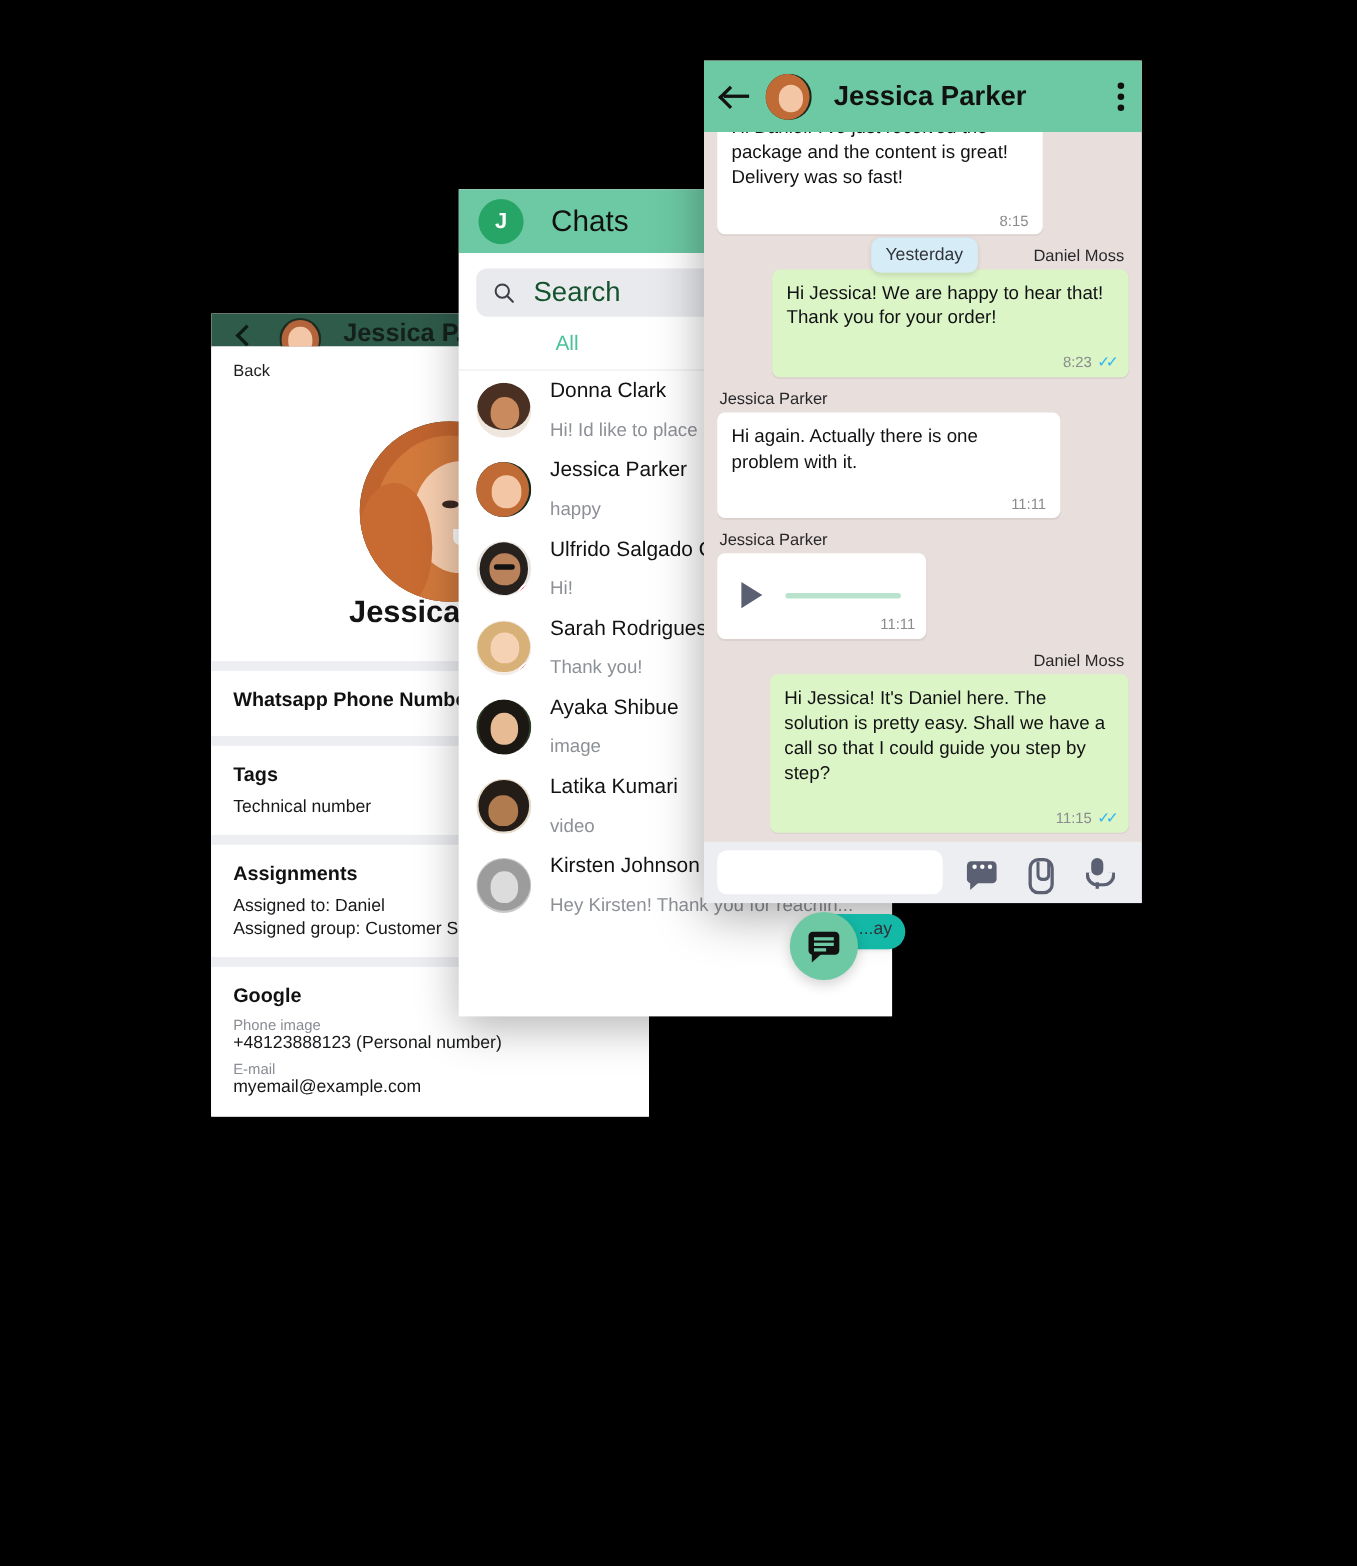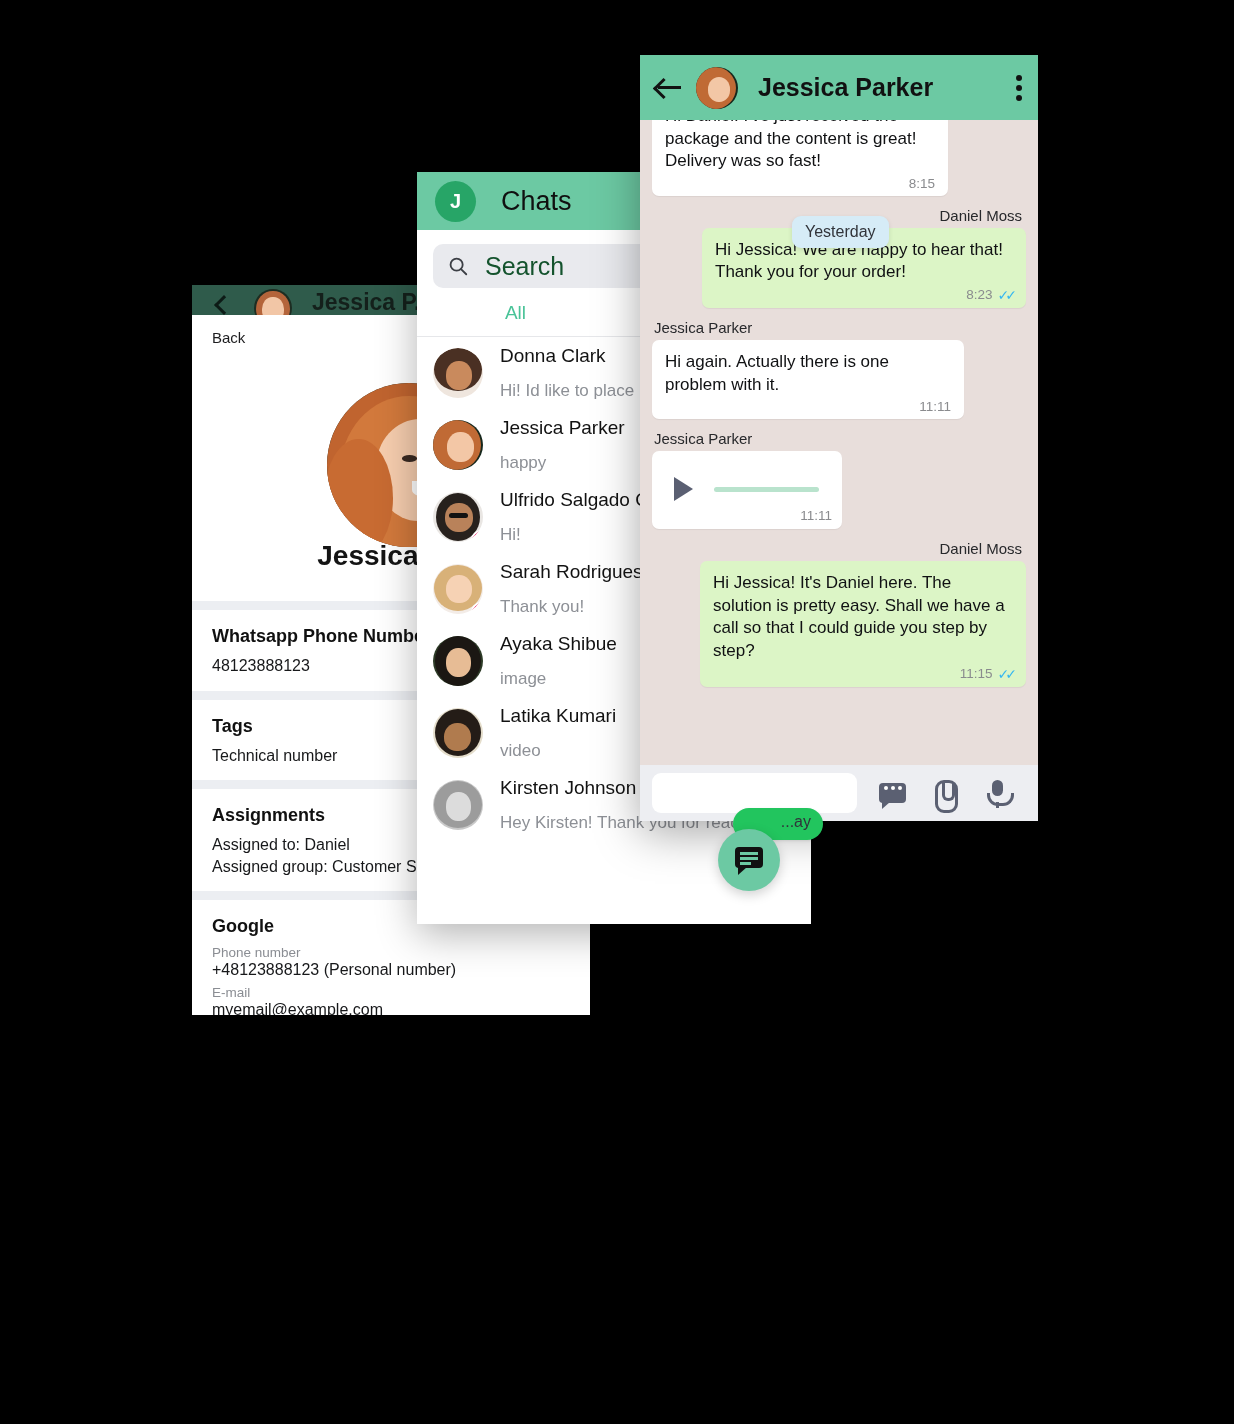--- a/index.html
+++ b/index.html
@@ -75,22 +75,22 @@
   .ch-kebab i:nth-child(1){top:0}.ch-kebab i:nth-child(2){top:10px}.ch-kebab i:nth-child(3){top:20px}
 
   .ch-body{position:relative;height:645px;background:#e8dedb;overflow:hidden;padding:0 12px;}
   .msg-sender{font-size:15px;color:#27282b;margin:11px 2px 4px 2px;}
   .msg-sender.right{text-align:right;margin-right:4px;}
   .bubble{max-width:302px;border-radius:7px;padding:11px 13px 5px 13px;position:relative;
       box-shadow:0 1px 1px rgba(0,0,0,.06);}
   .bubble.in{background:#fff;}
   .bubble.out{background:#dcf5c6;margin-left:auto;}
   .bubble-txt{font-size:17px;line-height:1.33;color:#101113;}
-  .bubble-meta{text-align:right;font-size:13.5px;color:#8a8b8e;margin-top:3px;
-      display:flex;justify-content:flex-end;align-items:flex-start;gap:5px;}
+  .bubble-meta{text-align:right;font-size:13.5px;color:#8a8b8e;margin-top:20px;
+      display:flex;justify-content:flex-end;align-items:center;gap:5px;}
   .ticks{color:#34b7f1;font-size:14px;letter-spacing:-4px;}
   .daychip{background:#d6ecf7;color:#31343a;font-size:16px;border-radius:9px;
       padding:7px 13px;display:inline-block;}
   .daychip-wrap{text-align:center;margin:16px 0 6px 0;}
   #chip-yesterday{position:absolute;left:152px;top:96px;z-index:9;
       box-shadow:0 2px 5px rgba(0,0,0,.10);}
   .voice-bubble{width:190px;height:78px;background:#fff;border-radius:7px;position:relative;
       box-shadow:0 1px 1px rgba(0,0,0,.06);}
   .voice-play{position:absolute;left:22px;top:26px;width:0;height:0;
       border-left:19px solid #5a5f72;border-top:12px solid transparent;border-bottom:12px solid transparent;}
@@ -118,22 +118,22 @@
   
   #fab{position:absolute;left:718px;top:829px;width:62px;height:62px;border-radius:50%;
       background:#6cc9a3;box-shadow:0 4px 12px rgba(0,0,0,.18);z-index:20;}
   #fab .fab-ic{position:absolute;left:17px;top:18px;width:28px;height:21px;background:#111;border-radius:4px;}
   #fab .fab-ic:after{content:"";position:absolute;left:3px;top:20px;border-top:8px solid #111;
       border-right:9px solid transparent;}
   #fab .fab-ic i{position:absolute;left:5px;height:2.5px;background:#6cc9a3;display:block;}
   #fab .fab-ic i:nth-child(1){top:5px;width:18px}
   #fab .fab-ic i:nth-child(2){top:10px;width:18px}
   #fab .fab-ic i:nth-child(3){top:15px;width:11px}
-  #today-pill{position:absolute;left:733px;top:808px;width:90px;height:32px;border-radius:16px;
-      background:#22c55e;box-shadow:0 1px 3px rgba(0,0,0,.10);z-index:14;}
+  #today-pill{position:absolute;left:733px;top:831px;width:90px;height:32px;border-radius:16px;
+      background:#14b8a6;box-shadow:0 1px 3px rgba(0,0,0,.10);z-index:14;}
   #today-pill span{position:absolute;right:12px;top:5px;font-size:16px;color:#30333a;}
 
   
   .av{position:relative;width:100%;height:100%;overflow:hidden;}
   .av .bg{position:absolute;inset:0;}
   .av .hair{position:absolute;border-radius:50%;}
   .av .face{position:absolute;border-radius:48% 48% 46% 46%;}
   .av .eye{position:absolute;width:9%;height:5%;border-radius:50%;background:#3a2a22;}
   .av .mouth{position:absolute;border-radius:0 0 60% 60%;background:#ffffff;}
 </style>
@@ -169,37 +169,36 @@
         <div class="hair" style="left:-2%;top:34%;width:42%;height:72%;background:#c86b32"></div>
       </div>
     </div>
 
     <div class="profile-name">Jessica P...</div>
 
     <div id="sections">
 
       <div class="sec" style="border-top-width:9px">
         <div class="sec-title">Whatsapp Phone Number</div>
-        <div class="sec-val">48123888123</div>
       </div>
 
       <div class="sec">
         <div class="sec-title">Tags</div>
         <div class="sec-val">Technical number</div>
       </div>
 
       <div class="sec">
         <div class="sec-title">Assignments</div>
         <div class="sec-val">Assigned to: Daniel</div>
         <div class="sec-val">Assigned group: Customer S...</div>
       </div>
 
       <div class="sec" style="padding-bottom:22px">
         <div class="sec-title">Google</div>
-        <div class="sec-sublabel">Phone number</div>
+        <div class="sec-sublabel">Phone image</div>
         <div class="sec-subval">+48123888123 (Personal number)</div>
         <div class="sec-sublabel">E-mail</div>
         <div class="sec-subval">myemail@example.com</div>
       </div>
 
     </div>
   </div>
 </div>
 
 <div class="panel" id="chatlist-panel">

